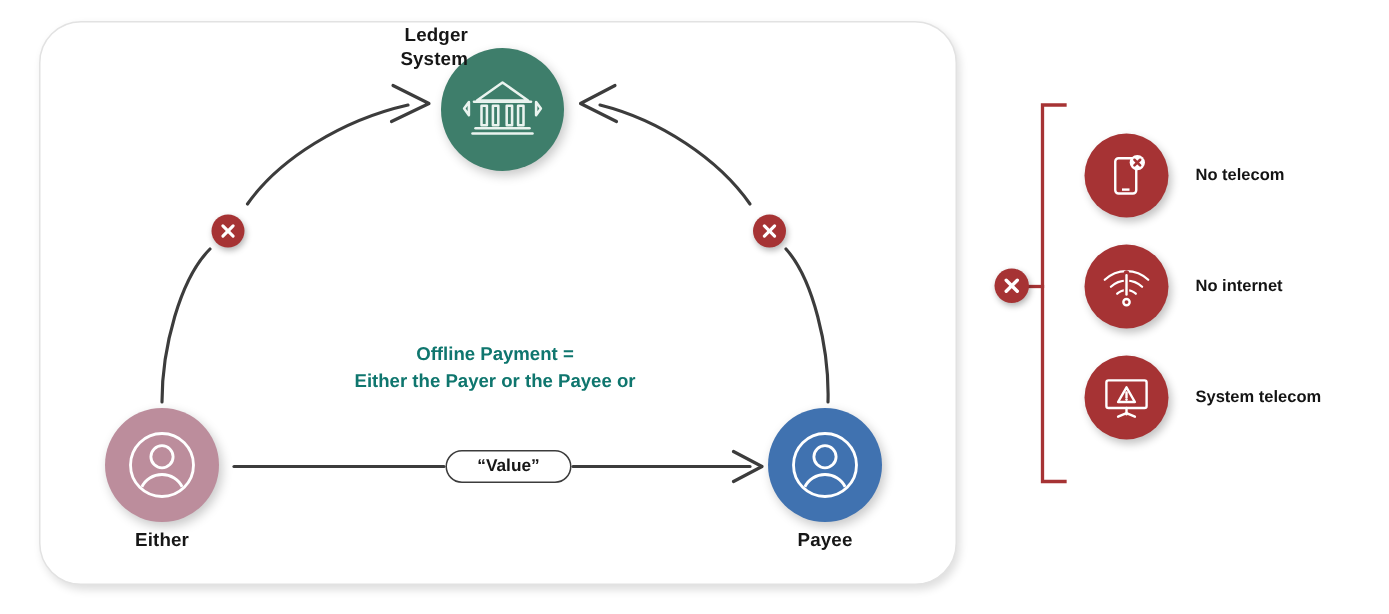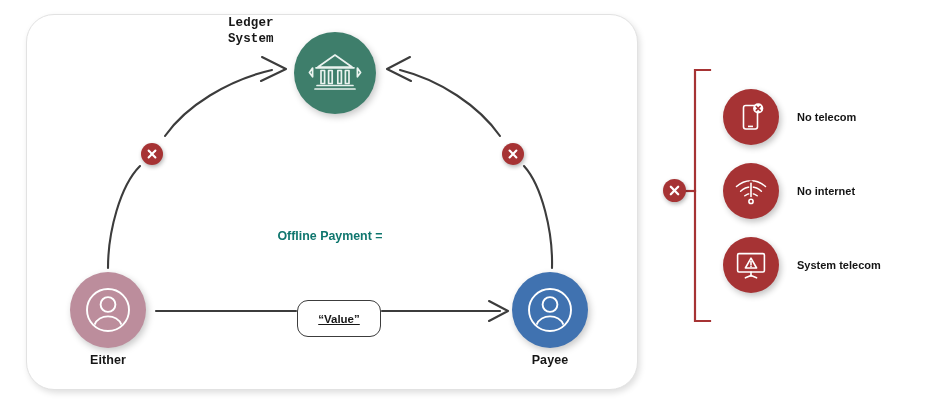--- a/index.html
+++ b/index.html
@@ -76,21 +76,21 @@
   .caption {
     position: absolute;
     font-size: 12.5px;
     font-weight: bold;
     color: #161616;
     text-align: center;
     letter-spacing: .1px;
     white-space: pre;
     line-height: 1.25;
   }
-  .cap-ledger { left: 228px; top: 16px; width: 84px; text-align: left; font-family: Liberation Mono, monospace; }
+  .cap-ledger { left: 228px; top: 16px; width: 84px; text-align: right; }
   .cap-payer  { left: 68px;  top: 353px; width: 80px; }
   .cap-payee  { left: 510px; top: 353px; width: 80px; }
 
   
   .center-note {
     position: absolute;
     left: 188px;
     top: 228px;
     width: 284px;
     text-align: center;
@@ -99,31 +99,30 @@
     line-height: 1.42;
     color: #0f766e;
   }
 
   
   .value-pill {
     position: absolute;
     left: 297px;
     top: 300px;
     width: 84px;
-    height: 37px;
+    height: 22px;
     border: 1.7px solid #3c3c3c;
     border-radius: 11px;
     background: #ffffff;
     display: flex;
     align-items: center;
     justify-content: center;
     font-size: 11.5px;
     font-weight: bold;
     color: #171717;
-    text-decoration: underline;
   }
 
   
   .x-badge {
     position: absolute;
     border-radius: 50%;
     background: #A63334;
     display: flex;
     align-items: center;
     justify-content: center;
@@ -236,20 +235,21 @@
         <circle cx="26" cy="26" r="21"></circle>
         <circle cx="26" cy="20.5" r="7.4"></circle>
         <path d="M12.6 40.6 a14.4 13 0 0 1 26.8 0"></path>
       </g>
     </svg>
   </div>
   <div class="caption cap-payee">Payee</div>
 
   <div class="center-note">
     <div>Offline Payment =</div>
+    <div>Either the Payer or the Payee or</div>
   </div>
 
   <div class="value-pill">“Value”</div>
 
   <div class="x-badge x-arc-left">
     <svg width="12" height="12" viewBox="0 0 12 12">
       <g stroke="#ffffff" stroke-width="2.1" stroke-linecap="round">
         <line x1="2.6" y1="2.6" x2="9.4" y2="9.4"></line>
         <line x1="9.4" y1="2.6" x2="2.6" y2="9.4"></line>
       </g>

